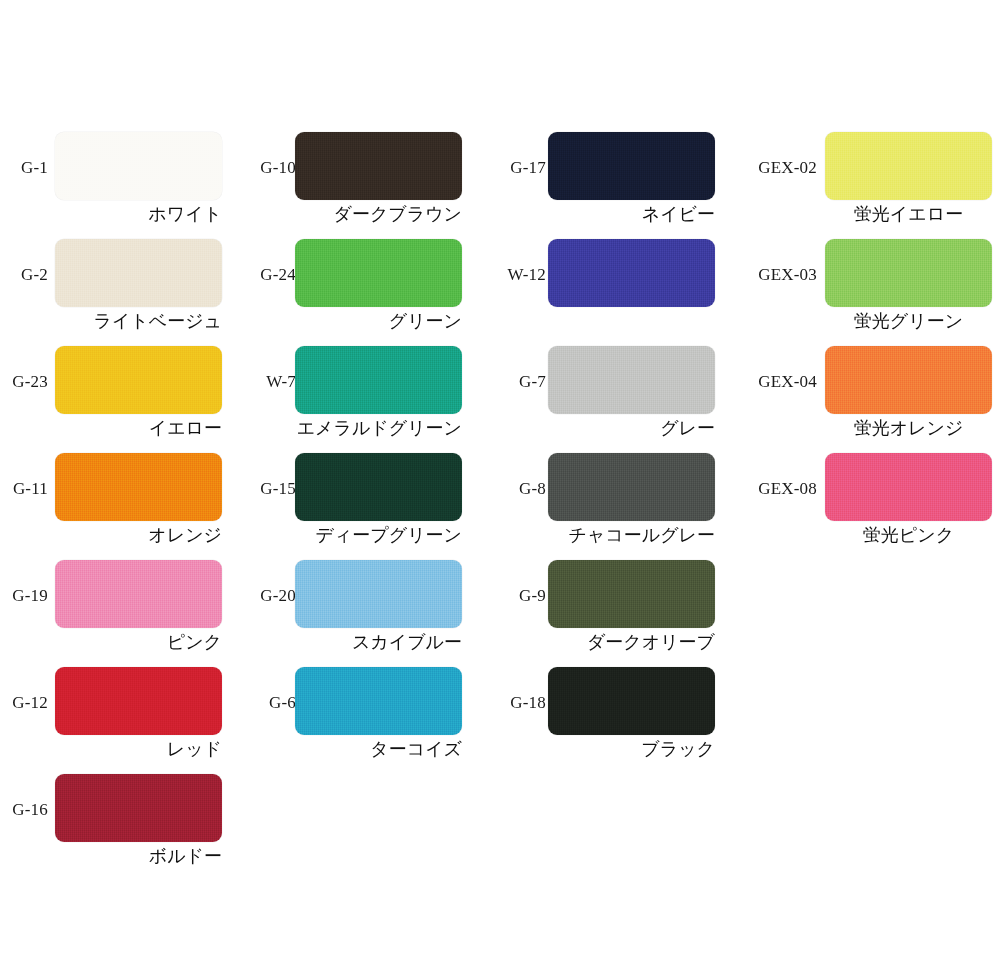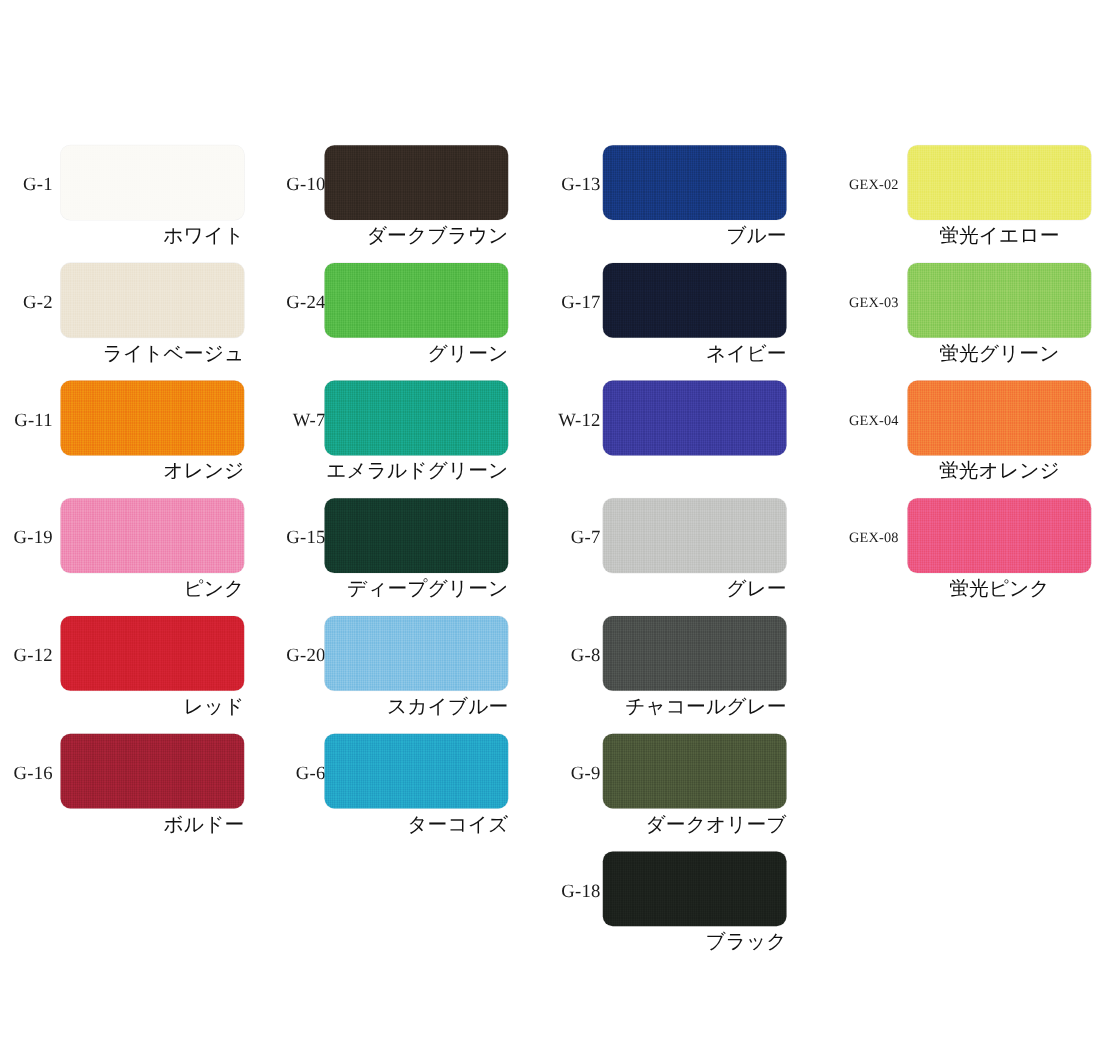--- a/index.html
+++ b/index.html
@@ -46,21 +46,21 @@
     width: 48px;
     text-align: right;
     font-size: 17px;
     line-height: 20px;
     color: #1b1b1b;
     letter-spacing: 0.2px;
     white-space: nowrap;
   }
   .col-3 .code {
     width: 72px;
-    font-size: 13px;
+    font-size: 17px;
   }
 
   .swatch-wrap {
     position: absolute;
     left: 55px;
     top: 0;
     width: 167px;
     height: 68px;
   }
   .col-1 .swatch-wrap { left: 47px; }
@@ -126,20 +126,27 @@
         <div class="name">ホワイト</div>
       </div>
       <div class="entry">
         <div class="code">G-2</div>
         <div class="swatch-wrap">
           <div class="swatch" style="background: rgb(236, 228, 211);"></div>
         </div>
         <div class="name">ライトベージュ</div>
       </div>
       <div class="entry">
+        <div class="code">G-23</div>
+        <div class="swatch-wrap">
+          <div class="swatch" style="background: rgb(240, 195, 29);"></div>
+        </div>
+        <div class="name">イエロー</div>
+      </div>
+      <div class="entry">
         <div class="code">G-11</div>
         <div class="swatch-wrap">
           <div class="swatch" style="background: rgb(239, 132, 16);"></div>
         </div>
         <div class="name">オレンジ</div>
       </div>
       <div class="entry">
         <div class="code">G-19</div>
         <div class="swatch-wrap">
           <div class="swatch" style="background: rgb(239, 138, 180);"></div>
@@ -200,27 +207,20 @@
       <div class="entry">
         <div class="code">G-6</div>
         <div class="swatch-wrap">
           <div class="swatch" style="background: rgb(35, 163, 198);"></div>
         </div>
         <div class="name">ターコイズ</div>
       </div>
     </div>
     <div class="column col-2">
       <div class="entry">
-        <div class="code">G-13</div>
-        <div class="swatch-wrap">
-          <div class="swatch" style="background: rgb(23, 55, 126);"></div>
-        </div>
-        <div class="name">ブルー</div>
-      </div>
-      <div class="entry">
         <div class="code">G-17</div>
         <div class="swatch-wrap">
           <div class="swatch" style="background: rgb(21, 28, 51);"></div>
         </div>
         <div class="name">ネイビー</div>
       </div>
       <div class="entry">
         <div class="code">W-12</div>
         <div class="swatch-wrap">
           <div class="swatch" style="background: rgb(60, 59, 158);"></div>

